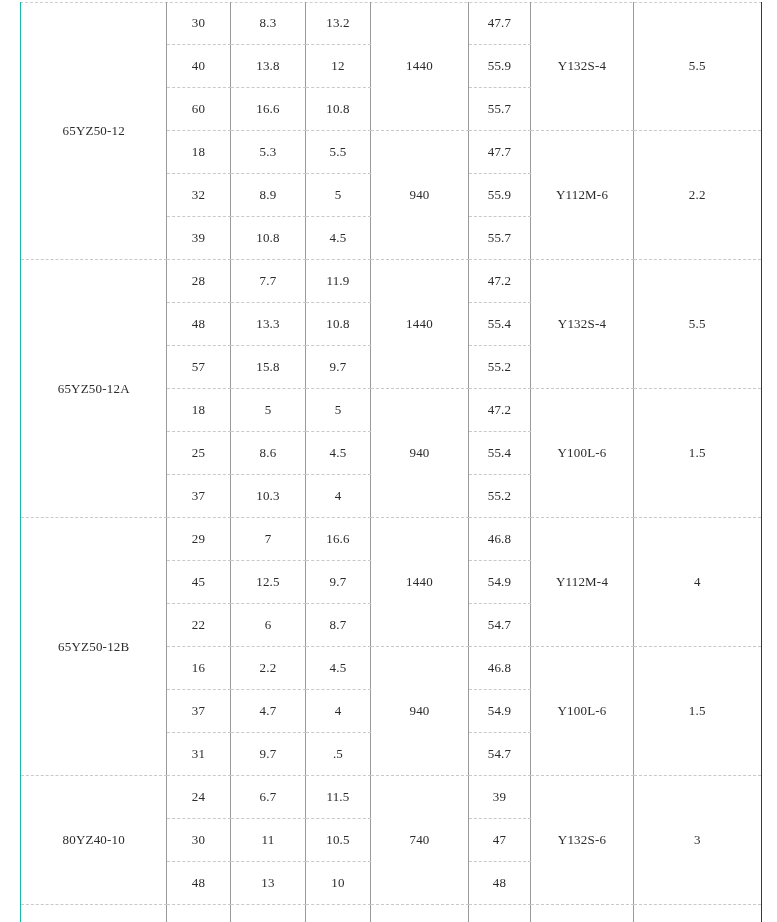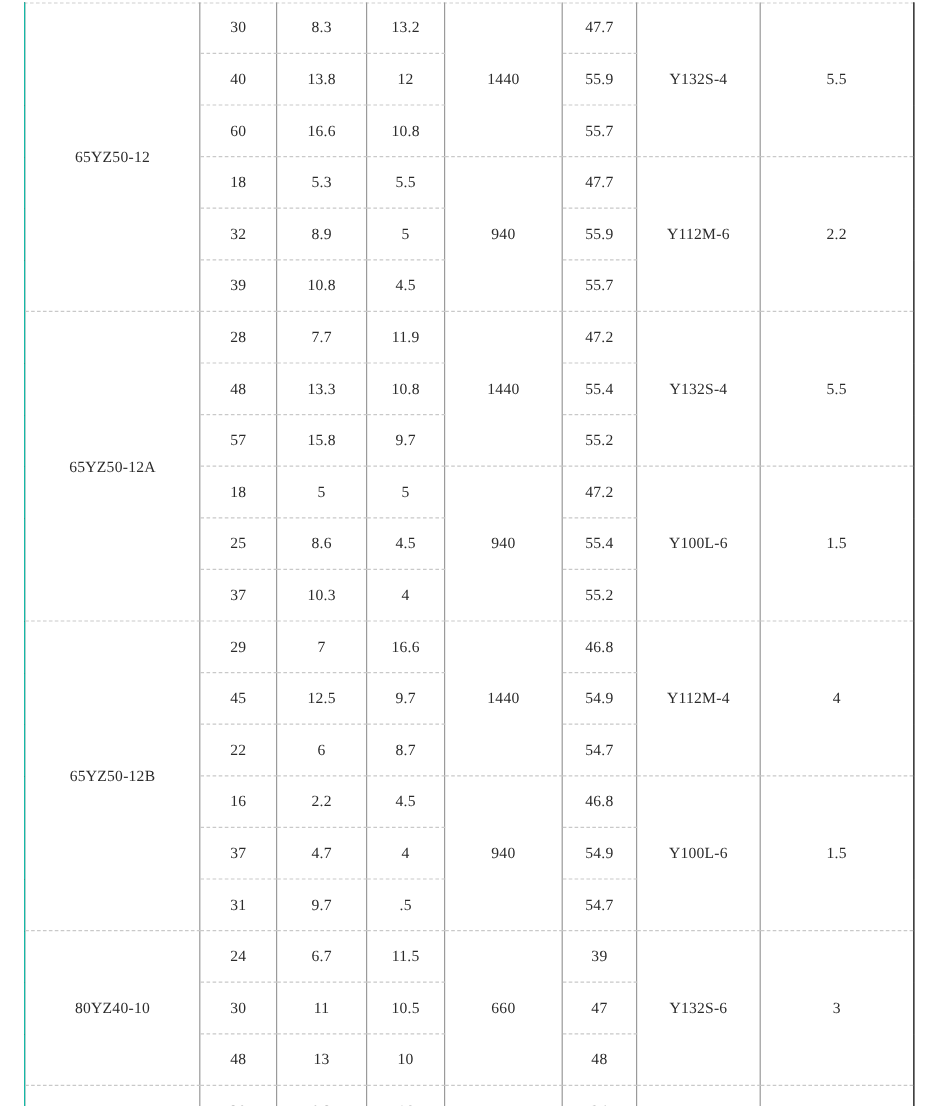--- a/index.html
+++ b/index.html
@@ -252,21 +252,21 @@
           <td class="hr-dash">31</td>
           <td class="hr-dash">9.7</td>
           <td class="hr-dash">.5</td>
           <td class="hr-dash">54.7</td>
         </tr>
         <tr>
           <td rowspan="3" class="group-cell edge-l hr-dash">80YZ40-10</td>
           <td class="hr-dash">24</td>
           <td class="hr-dash">6.7</td>
           <td class="hr-dash">11.5</td>
-          <td rowspan="3" class="hr-dash">660</td>
+          <td rowspan="3" class="hr-dash">740</td>
           <td class="hr-dash">39</td>
           <td rowspan="3" class="hr-dash">Y132S-6</td>
           <td rowspan="3" class="hr-dash edge-r">3</td>
         </tr>
         <tr>
           <td class="hr-dash">30</td>
           <td class="hr-dash">11</td>
           <td class="hr-dash">10.5</td>
           <td class="hr-dash">47</td>
         </tr>

